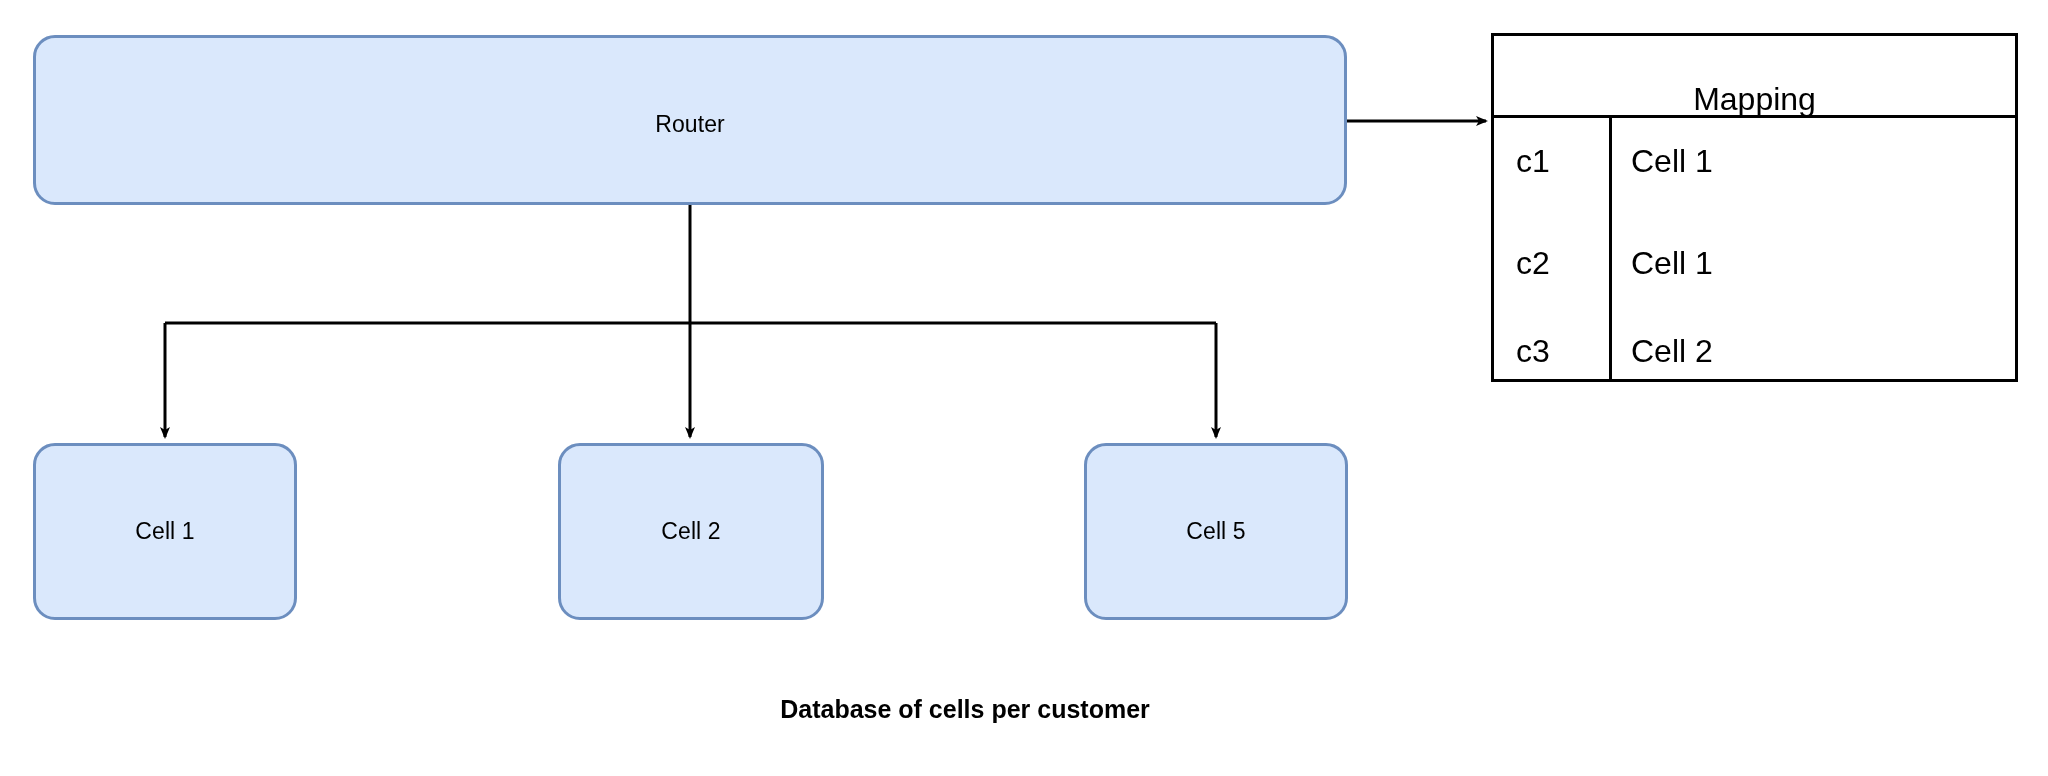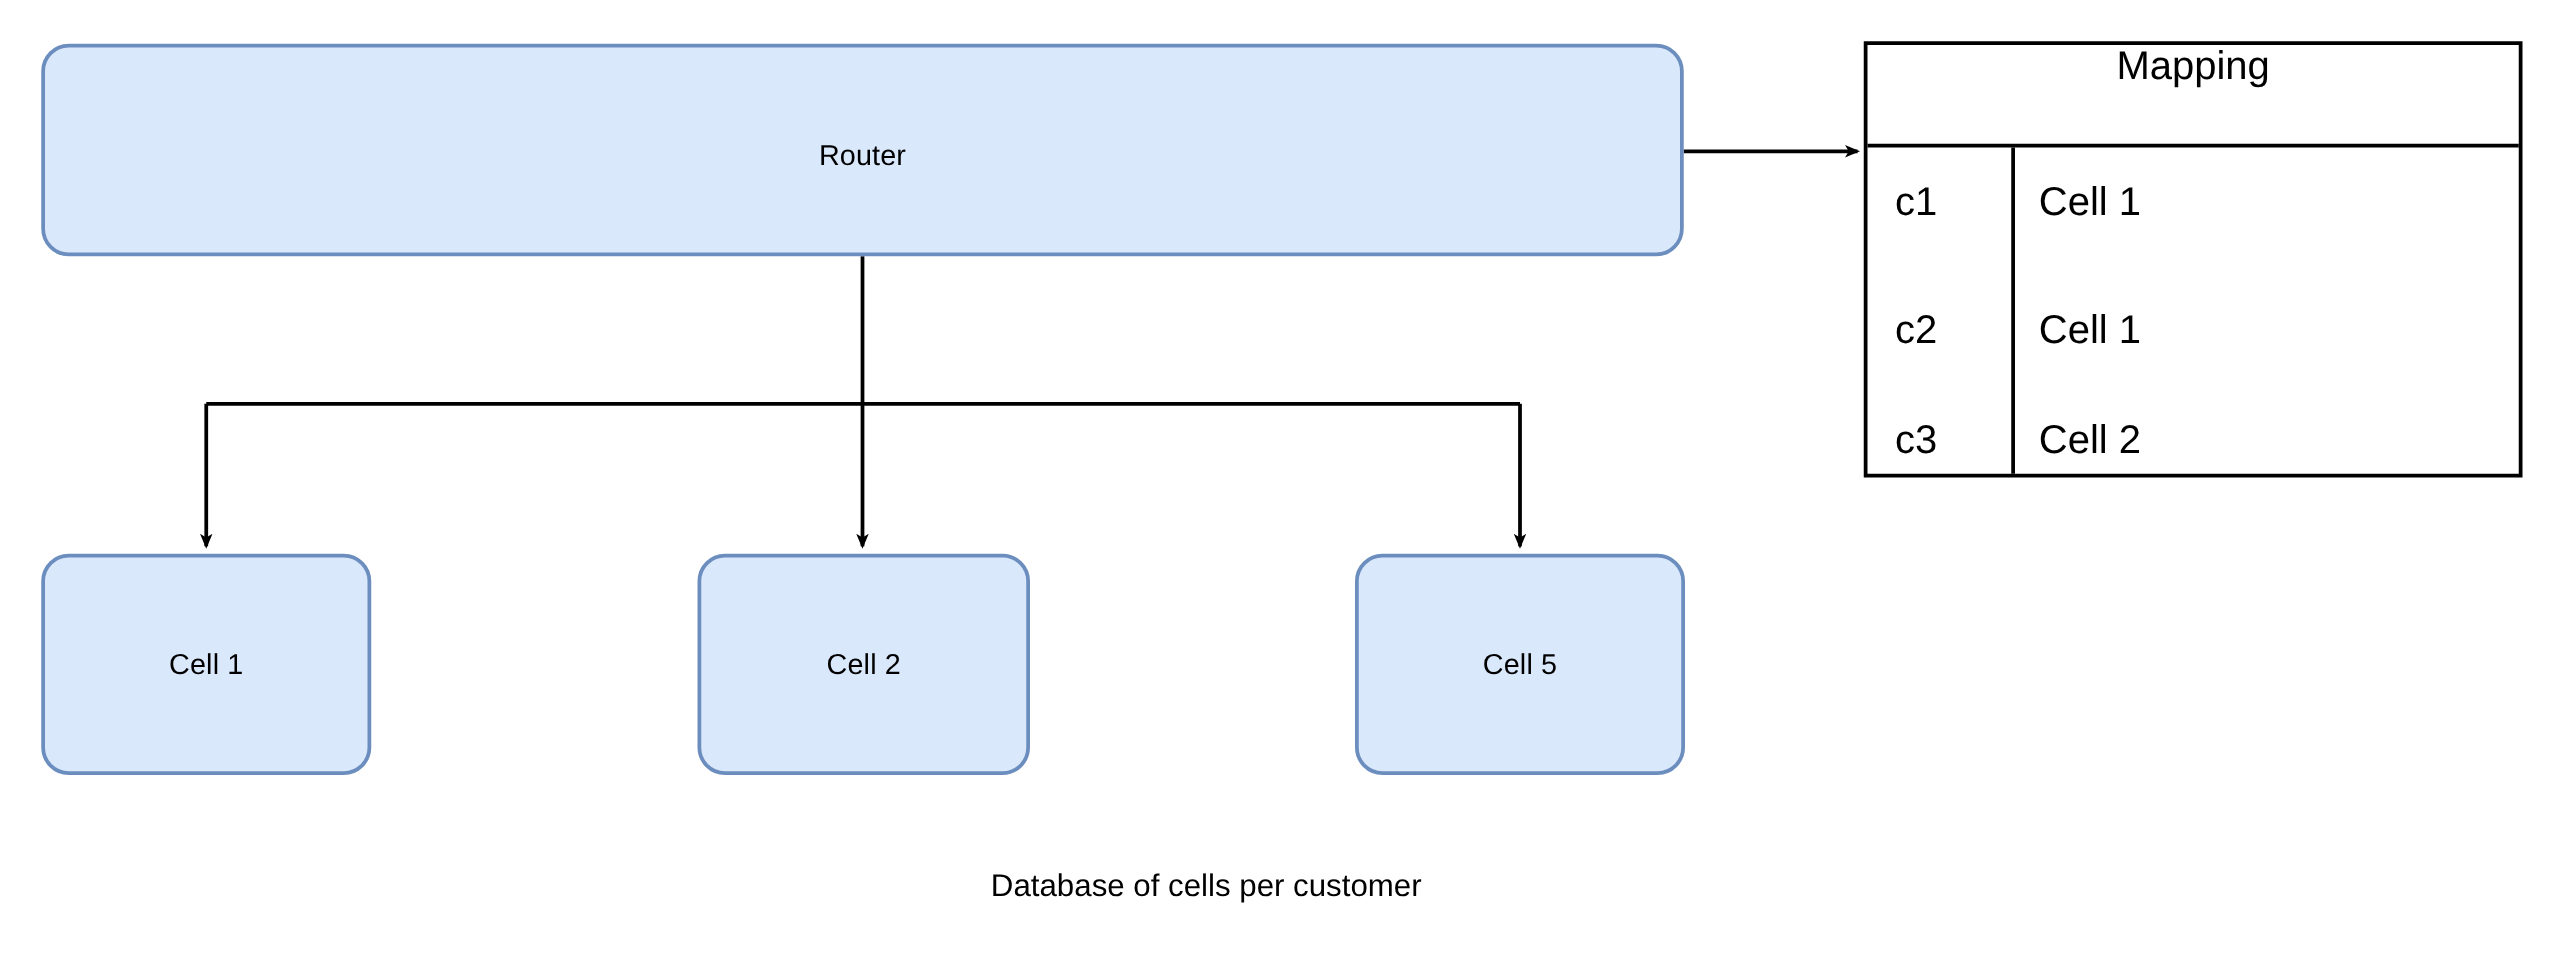--- a/index.html
+++ b/index.html
@@ -74,21 +74,21 @@
   }
   #mapping-header {
     position: absolute;
     left: 0;
     right: 0;
     top: 0;
     height: 82px;
     border-bottom: 3px solid #000000;
     box-sizing: border-box;
     display: flex;
-    align-items: flex-start;
+    align-items: flex-end;
     justify-content: center;
   }
   #mapping-title {
     font-size: 32px;
     line-height: 1;
     color: #000000;
     white-space: nowrap;
   }
   #mapping-col-divider {
     position: absolute;
@@ -152,20 +152,21 @@
     width: 2048px;
     top: 697px;
     text-align: center;
     font-size: 25px;
     line-height: 1;
     color: #000000;
   }
   #caption span {
     position: relative;
     left: -59px; 
+    font-weight: bold;
   }
 </style>
 </head>
 <body>
 
 <div id="canvas">
 
   <svg id="connectors" viewBox="0 0 2048 776" width="2048" height="776" xmlns="http://www.w3.org/2000/svg">
     <defs>
       <marker id="arrowhead" markerWidth="12" markerHeight="12" refX="10" refY="5" orient="auto" markerUnits="userSpaceOnUse">

